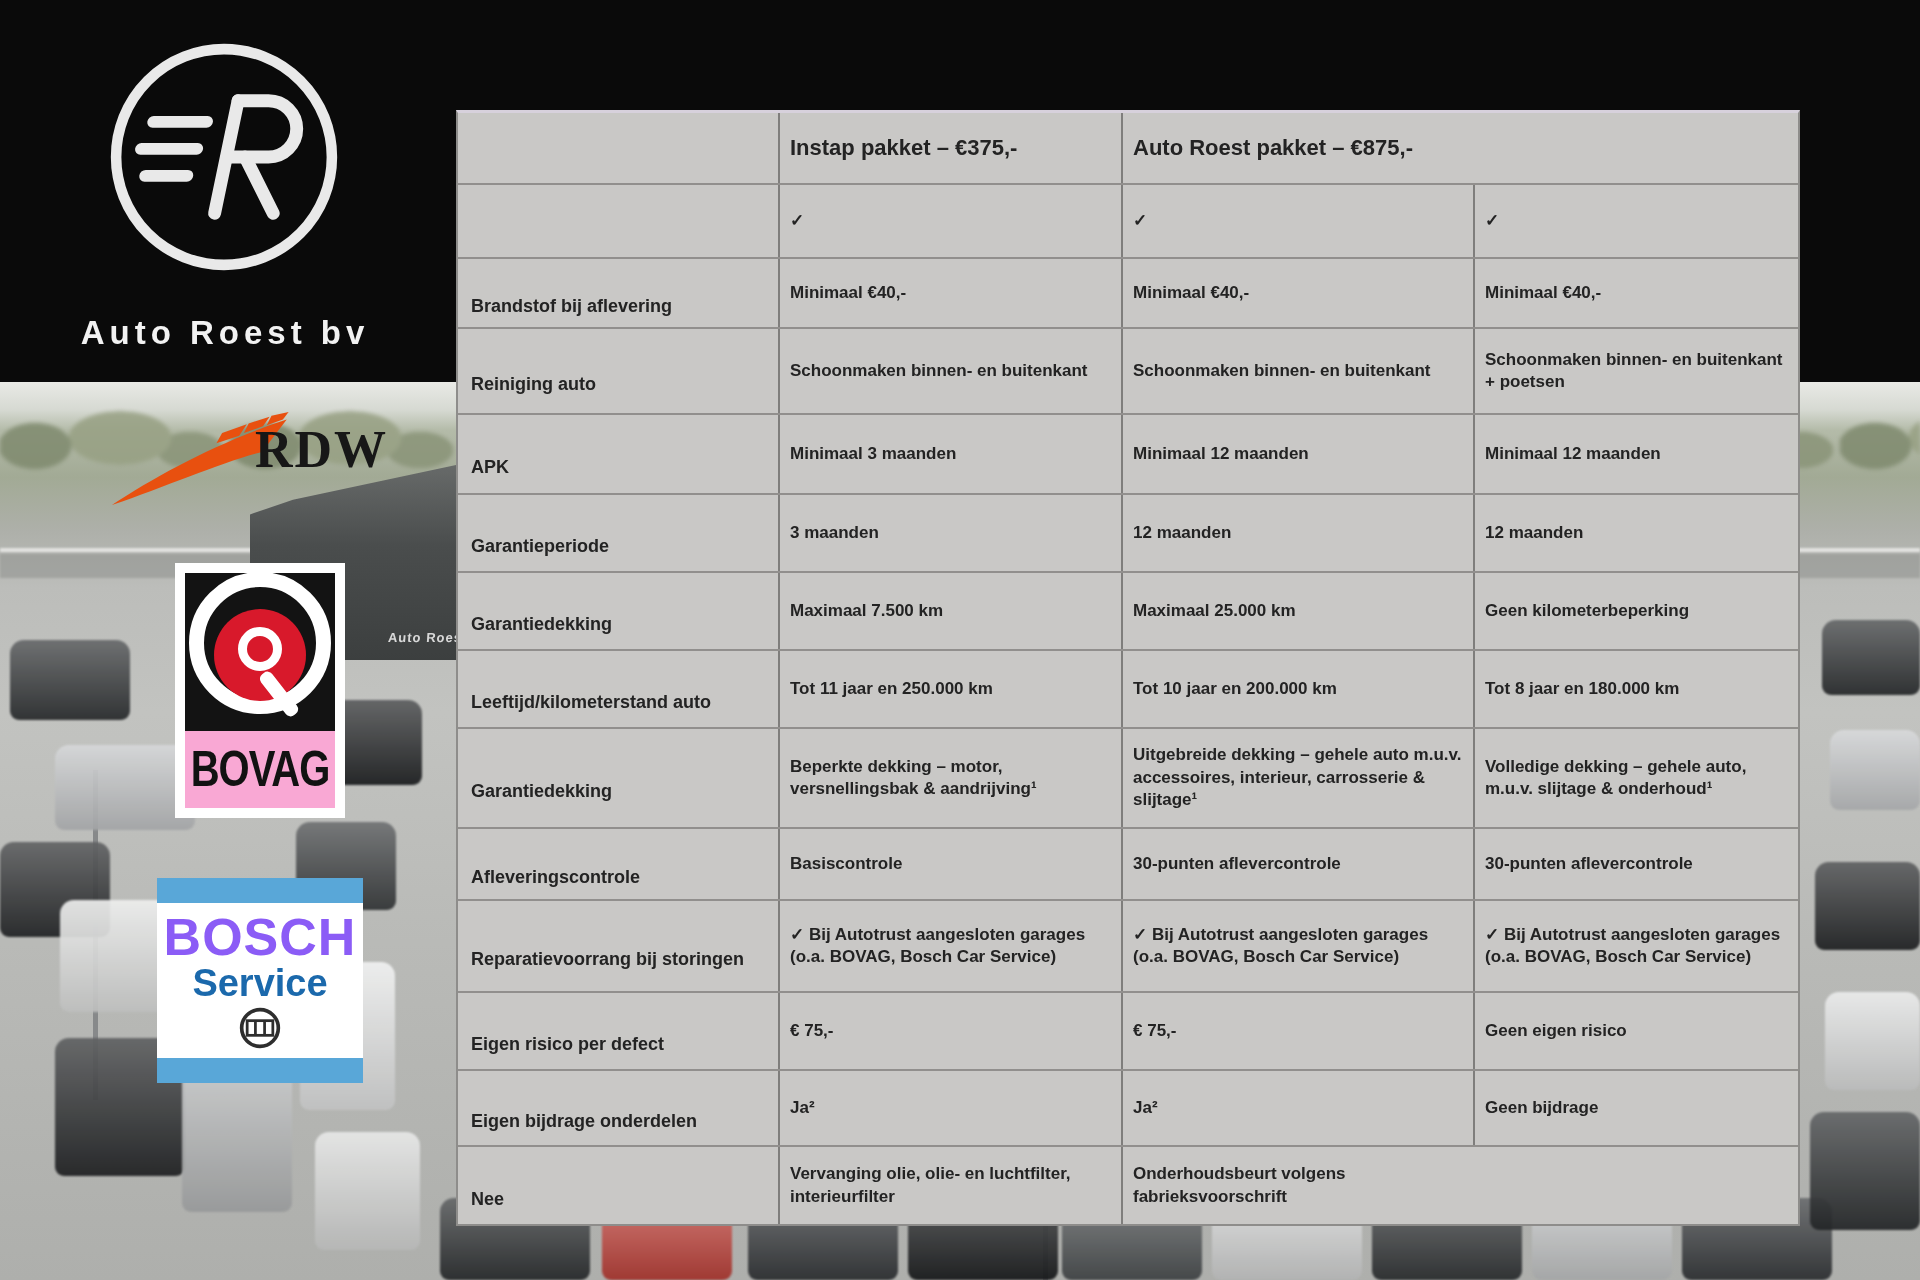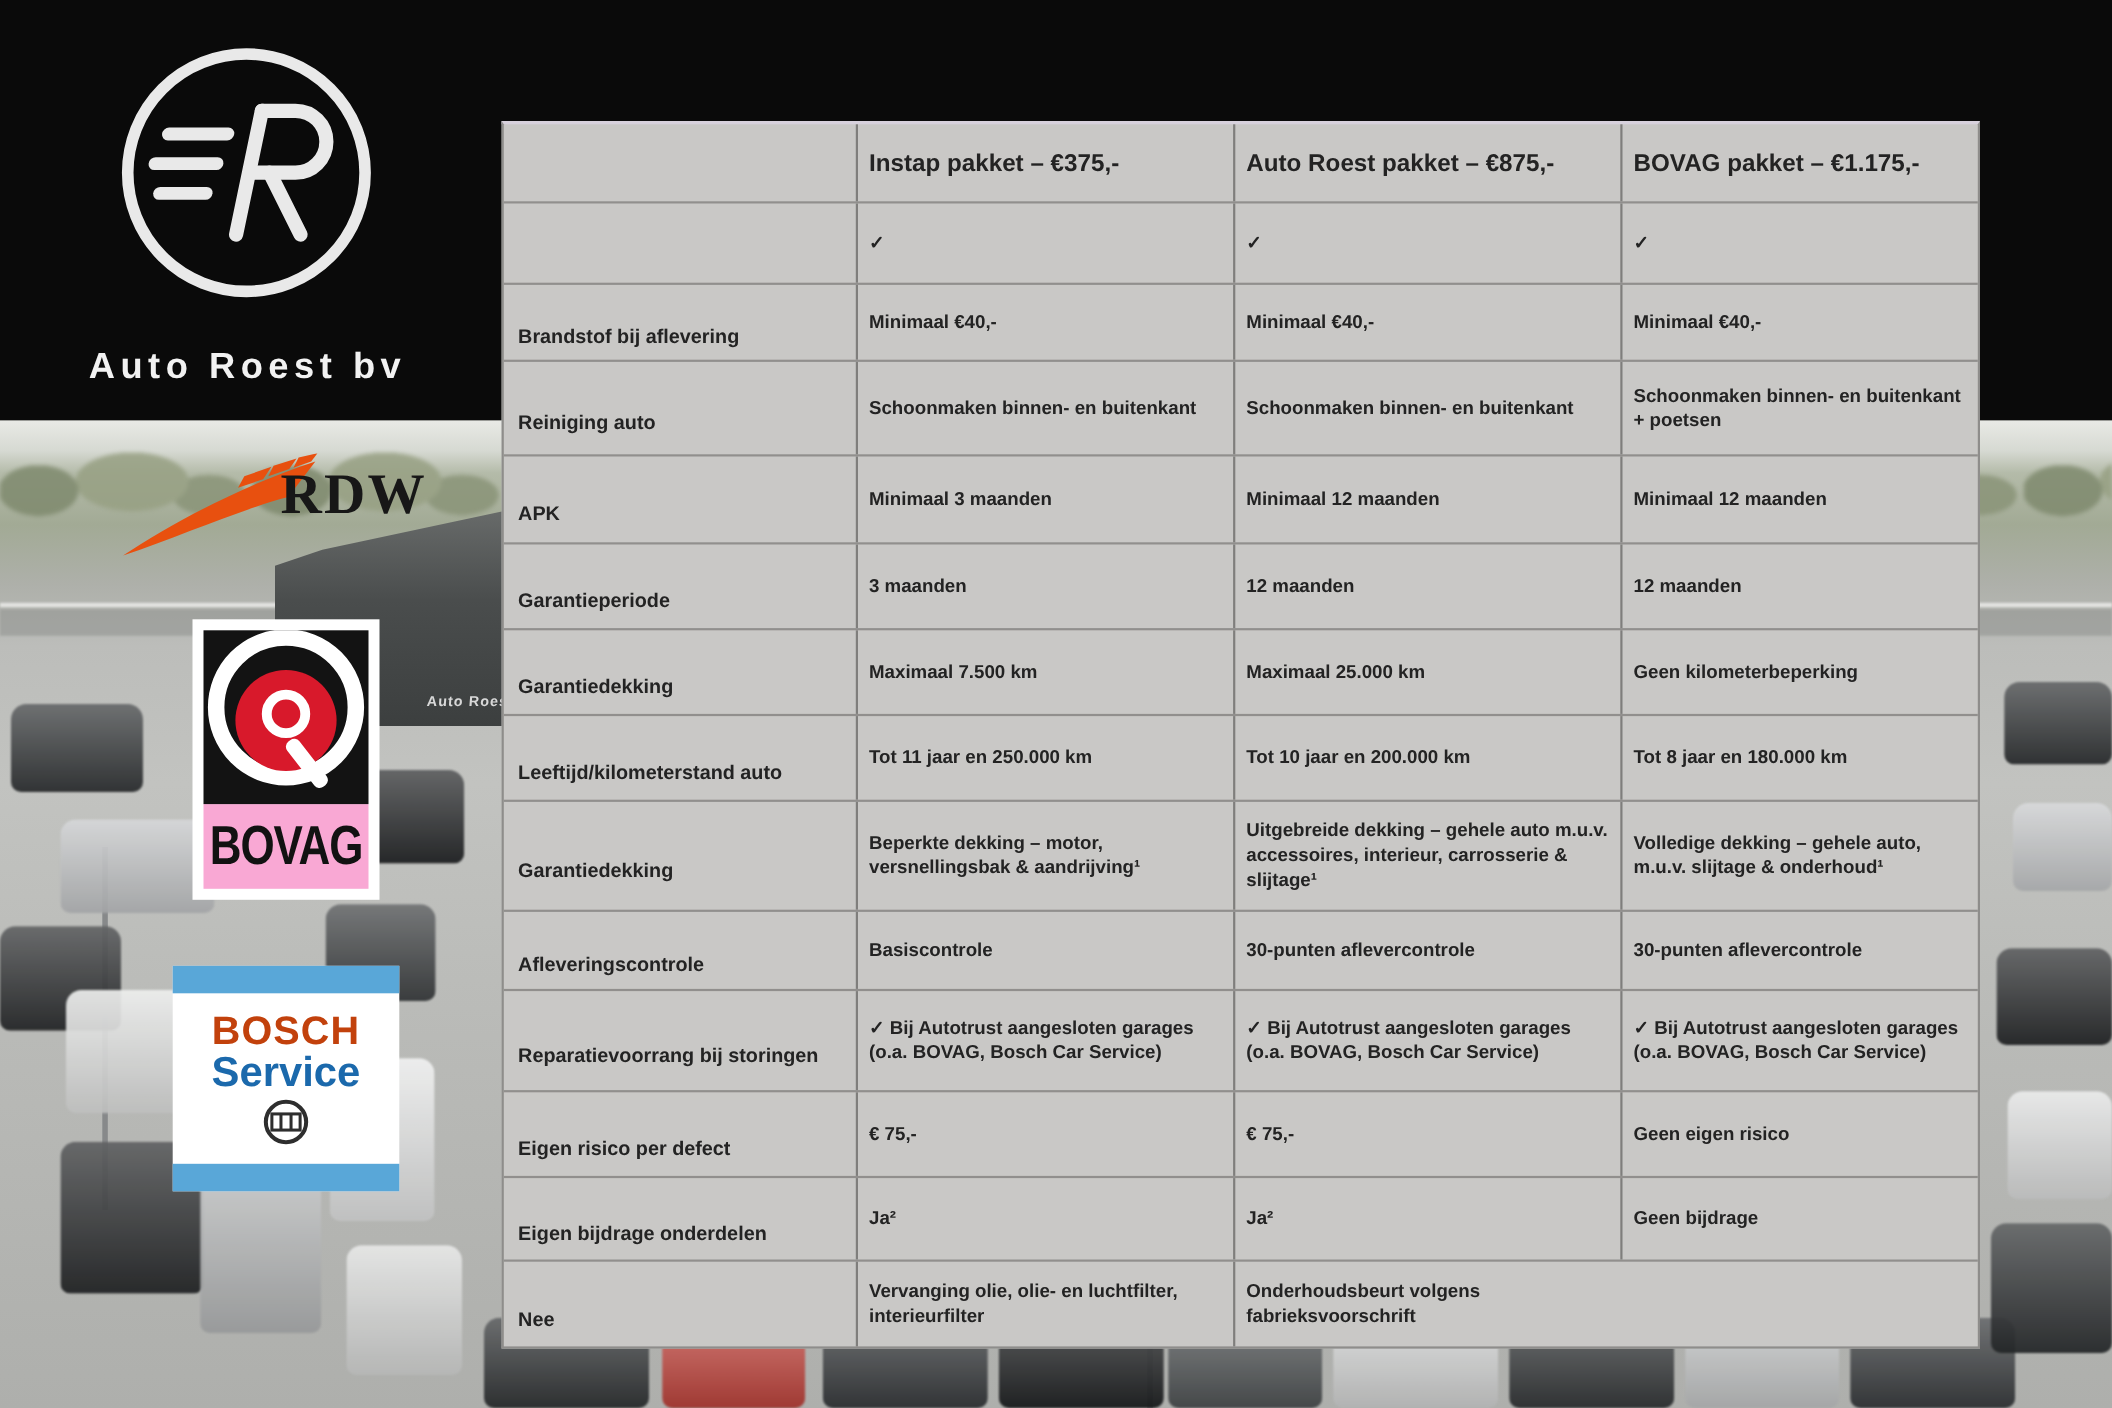--- a/index.html
+++ b/index.html
@@ -46,21 +46,21 @@
   .bovag-tool-ring{position:absolute;left:50%;top:48%;transform:translate(-50%,-50%);
     width:26px;height:26px;border:9px solid #fff;border-radius:50%;}
   .bovag-tool-bar{position:absolute;left:58%;top:60%;width:14px;height:52px;background:#fff;
     border-radius:6px;transform:rotate(-38deg);}
   .bovag-bottom{height:77px;background:#f9a8d4;display:flex;align-items:center;justify-content:center;}
   .bovag-word{font-weight:900;font-size:40px;color:#121212;transform:scaleY(1.25);letter-spacing:-1px;}
   .bosch{position:absolute;left:157px;top:878px;width:206px;height:205px;background:#fff;
     display:flex;flex-direction:column;}
   .bosch-band{height:25px;background:#59a7d8;}
   .bosch-mid{flex:1;display:flex;flex-direction:column;align-items:center;justify-content:center;gap:1px;}
-  .bosch-word{color:#c2410c;font-weight:900;font-size:36px;letter-spacing:1px;line-height:1;}
+  .bosch-word{color:#8b5cf6;font-weight:900;font-size:52px;letter-spacing:1px;line-height:1;}
   .bosch-service{color:#1b69ac;font-weight:700;font-size:38px;line-height:1;}
   .bosch-armature{margin-top:3px;}
 
   
   #table{position:absolute;left:456px;top:110px;width:1344px;box-sizing:border-box;
     background:#c9c8c6;border:2px solid #8e8d8b;border-top:3px solid #d7d1dc;
     color:#232323;}
   .trow{display:grid;grid-template-columns:320px 343px 352px 325px;border-bottom:2px solid #918f8d;}
   .trow:last-child{border-bottom:none;}
   .tcell{display:flex;align-items:center;padding:2px 10px;box-sizing:border-box;
@@ -178,21 +178,20 @@
       </svg>
     </div>
     <div class="bosch-band"></div>
   </div>
 
   <div id="table">
     <div class="trow">
       <div class="tcell hcell"></div>
       <div class="tcell hcell">Instap pakket – €375,-</div>
       <div class="tcell hcell">Auto Roest pakket – €875,-</div>
-      <div class="tcell hcell">BOVAG pakket – €1.175,-</div>
     </div>
 
   <div class="trow">
         <div class="tcell"></div>
         <div class="tcell">✓</div>
         <div class="tcell">✓</div>
         <div class="tcell">✓</div>
       </div>
       <div class="trow">
         <div class="tcell">Brandstof bij aflevering</div>

